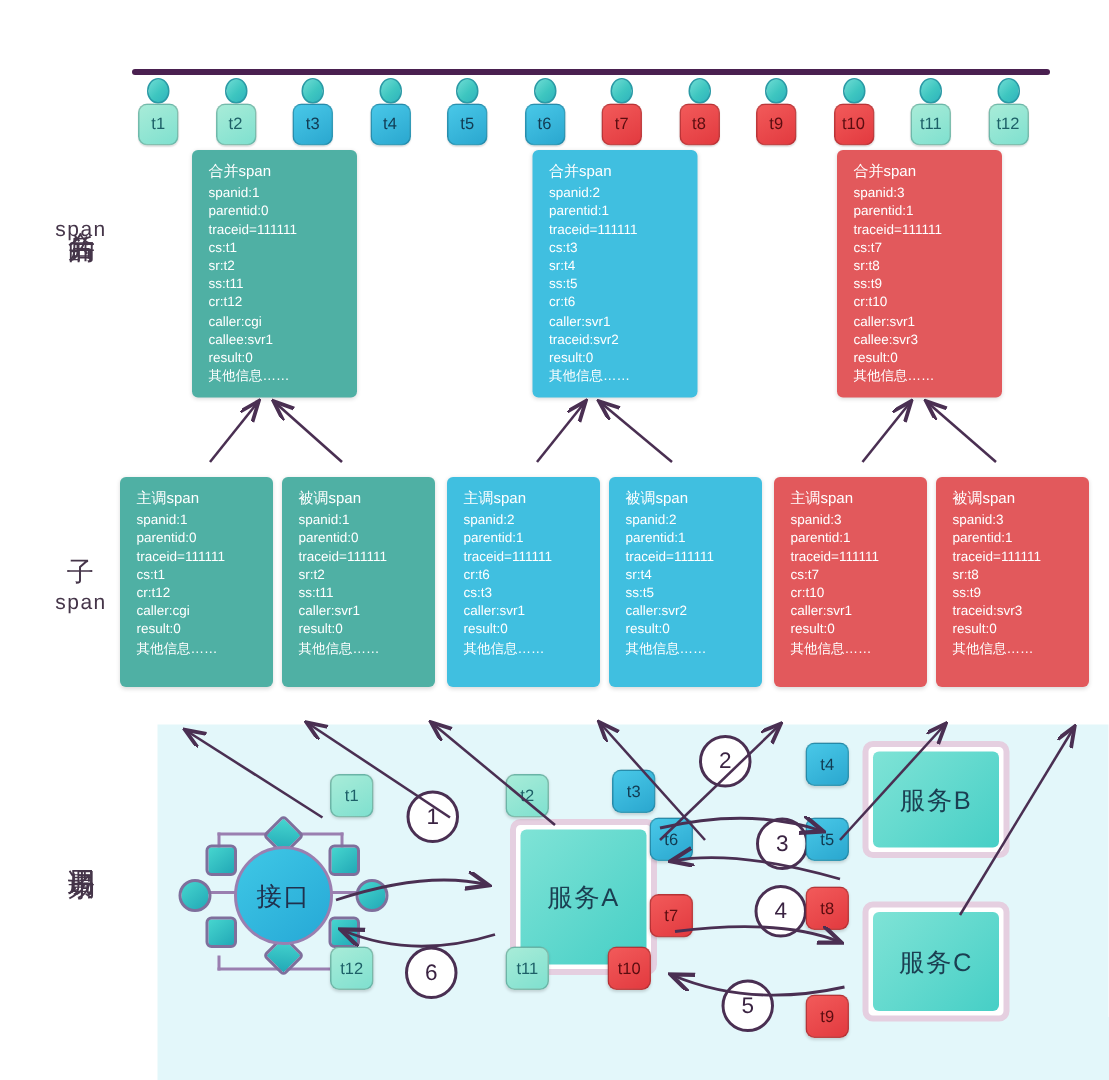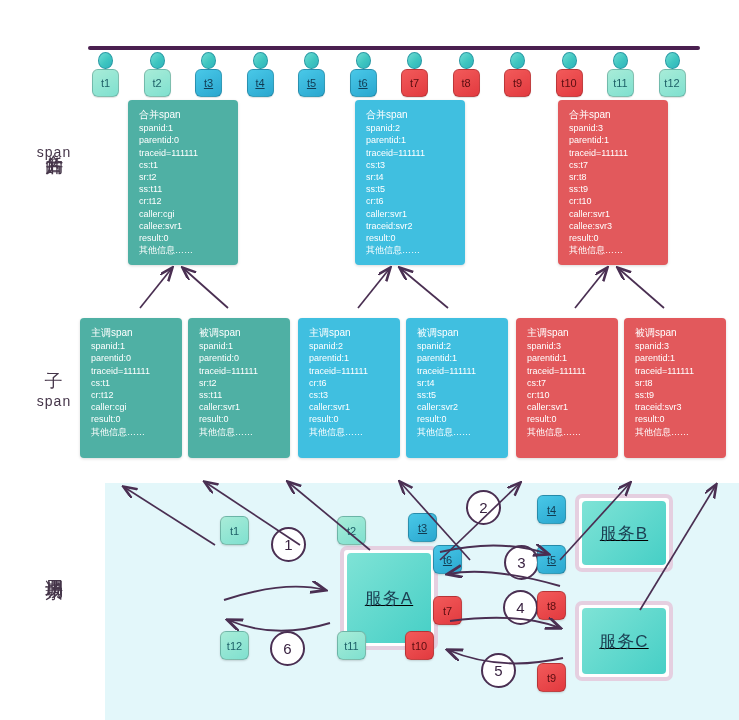--- a/index.html
+++ b/index.html
@@ -23,21 +23,21 @@
     background:linear-gradient(135deg,#6fdcd4 0%,#3ec6c0 55%,#2fb3bd 100%);
     border:1px solid #2a9aa5;
   }
   .tl-tag{
     position:absolute;width:25px;height:26px;border-radius:6px;
     display:flex;align-items:center;justify-content:center;
     font-size:11px;color:#20324a;border:1px solid rgba(0,0,0,.18);
     box-shadow:0 1px 1px rgba(0,0,0,.12);
   }
   .tg-mint{background:linear-gradient(150deg,#a8ecd8,#7fe0cf);color:#1d5f67;}
-  .tg-cyan{background:linear-gradient(150deg,#49c8e8,#2aa7cf);color:#123b52;text-decoration:underline;}
+  .tg-cyan{background:linear-gradient(150deg,#49c8e8,#2aa7cf);color:#123b52;}
   .tg-red {background:linear-gradient(150deg,#f25a5a,#e23a3f);color:#5a0d10;}
 
   
   .row-label{
     position:absolute;color:#453549;text-align:center;line-height:1.25;
     font-size:18px;letter-spacing:1px;
   }
   .row-label .cjk{display:block;}
   .row-label .lat{display:block;font-size:14px;}
 
@@ -54,21 +54,21 @@
   .c-cyan{background:#40bfe0;}
   .c-red {background:#e2595c;}
 
   
   .scene{
     position:absolute;left:105px;top:483px;width:634px;height:237px;
     background:#e3f7fa;
   }
   .svc{
     position:absolute;border:4px solid #e5cfe0;border-radius:7px;
-    background:#ffffff;box-sizing:border-box;padding:3px;text-decoration:underline;
+    background:#ffffff;box-sizing:border-box;padding:3px;
   }
   .svc-in{
     width:100%;height:100%;border-radius:4px;
     background:linear-gradient(135deg,#7fe3d6,#46cfc6);
     display:flex;align-items:center;justify-content:center;
     color:#1b3f52;font-size:17px;letter-spacing:1px;
   }
   .iface-wrap{position:absolute;}
   .iface-core{
     position:absolute;left:33px;top:33px;width:62px;height:62px;border-radius:50%;
@@ -275,20 +275,45 @@
         <div class="ln">sr:t8</div>
         <div class="ln">ss:t9</div>
         <div class="ln">traceid:svr3</div>
         <div class="ln">result:0</div>
         <div class="ln">其他信息……</div>
       </div>
     </div>
 
   <div class="scene">
 
+    <div class="iface-wrap" style="left:18px;top:48px;width:128px;height:128px;">
+      <div class="spoke" style="left:63px;top:24px;width:2px;height:22px;"></div>
+      <div class="spoke" style="left:63px;top:92px;width:2px;height:24px;"></div>
+      <div class="spoke" style="left:14px;top:63px;width:22px;height:2px;"></div>
+      <div class="spoke" style="left:93px;top:63px;width:22px;height:2px;"></div>
+      <div class="spoke" style="left:22px;top:24px;width:84px;height:2px;"></div>
+      <div class="spoke" style="left:22px;top:114px;width:84px;height:2px;"></div>
+      <div class="spoke" style="left:22px;top:24px;width:2px;height:10px;"></div>
+      <div class="spoke" style="left:104px;top:24px;width:2px;height:10px;"></div>
+      <div class="spoke" style="left:22px;top:106px;width:2px;height:10px;"></div>
+      <div class="spoke" style="left:104px;top:106px;width:2px;height:10px;"></div>
+
+      <div class="nd sq" style="left:14px;top:32px;"></div>
+      <div class="nd sq" style="left:96px;top:32px;"></div>
+      <div class="nd dm" style="left:56px;top:16px;"></div>
+      <div class="nd ci" style="left:-4px;top:55px;"></div>
+      <div class="nd ci" style="left:114px;top:55px;"></div>
+      <div class="nd sq" style="left:14px;top:80px;"></div>
+      <div class="nd sq" style="left:96px;top:80px;"></div>
+      <div class="nd dm" style="left:56px;top:96px;"></div>
+
+      <div class="iface-core">
+        <span>接口</span>
+      </div>
+    </div>
 
     <div class="svc" style="left:235px;top:63px;width:98px;height:104px;">
       <div class="svc-in">
         <span>服务A</span>
       </div>
     </div>
     <div class="svc" style="left:470px;top:11px;width:98px;height:78px;">
       <div class="svc-in">
         <span>服务B</span>
       </div>

